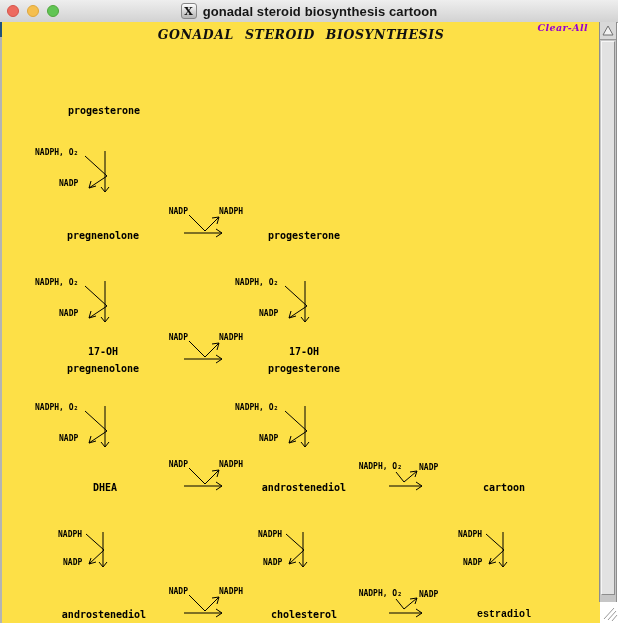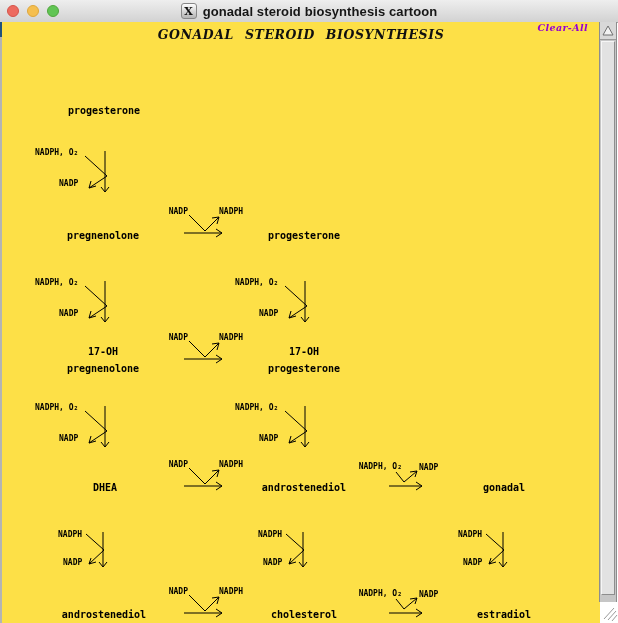--- a/index.html
+++ b/index.html
@@ -123,29 +123,29 @@
           <div>17-OH</div>
           <div>progesterone</div>
         </div>
         <div class="compound" style="left: 103px; top: 457px;">
           <div>DHEA</div>
         </div>
         <div class="compound" style="left: 302px; top: 457px;">
           <div>androstenediol</div>
         </div>
         <div class="compound" style="left: 502px; top: 457px;">
-          <div>gonadal</div>
+          <div>cartoon</div>
         </div>
         <div class="compound" style="left: 102px; top: 584px;">
           <div>androstenediol</div>
         </div>
         <div class="compound" style="left: 302px; top: 584px;">
           <div>cholesterol</div>
         </div>
-        <div class="compound" style="left: 502px; top: 584px;">
+        <div class="compound" style="left: 502px; top: 584px; font-family: Liberation Mono, monospace;">
           <div>estradiol</div>
         </div>
         <div class="reaction rv" style="left: 33px; top: 126px;">
     <span class="lbl lbl-in" style="left:0px;top:0px">NADPH, O₂</span>
     <span class="lbl lbl-out" style="left:24px;top:31px">NADP</span>
     <svg width="92" height="48" viewBox="0 0 92 48">
       <path d="M70,3 L70,44 M66,39 L70,44 L74,39"></path>
       <path d="M50,8 L72,28 L54,40 M54,40 L56,33 M54,40 L61,38"></path>
     </svg>
   </div>

